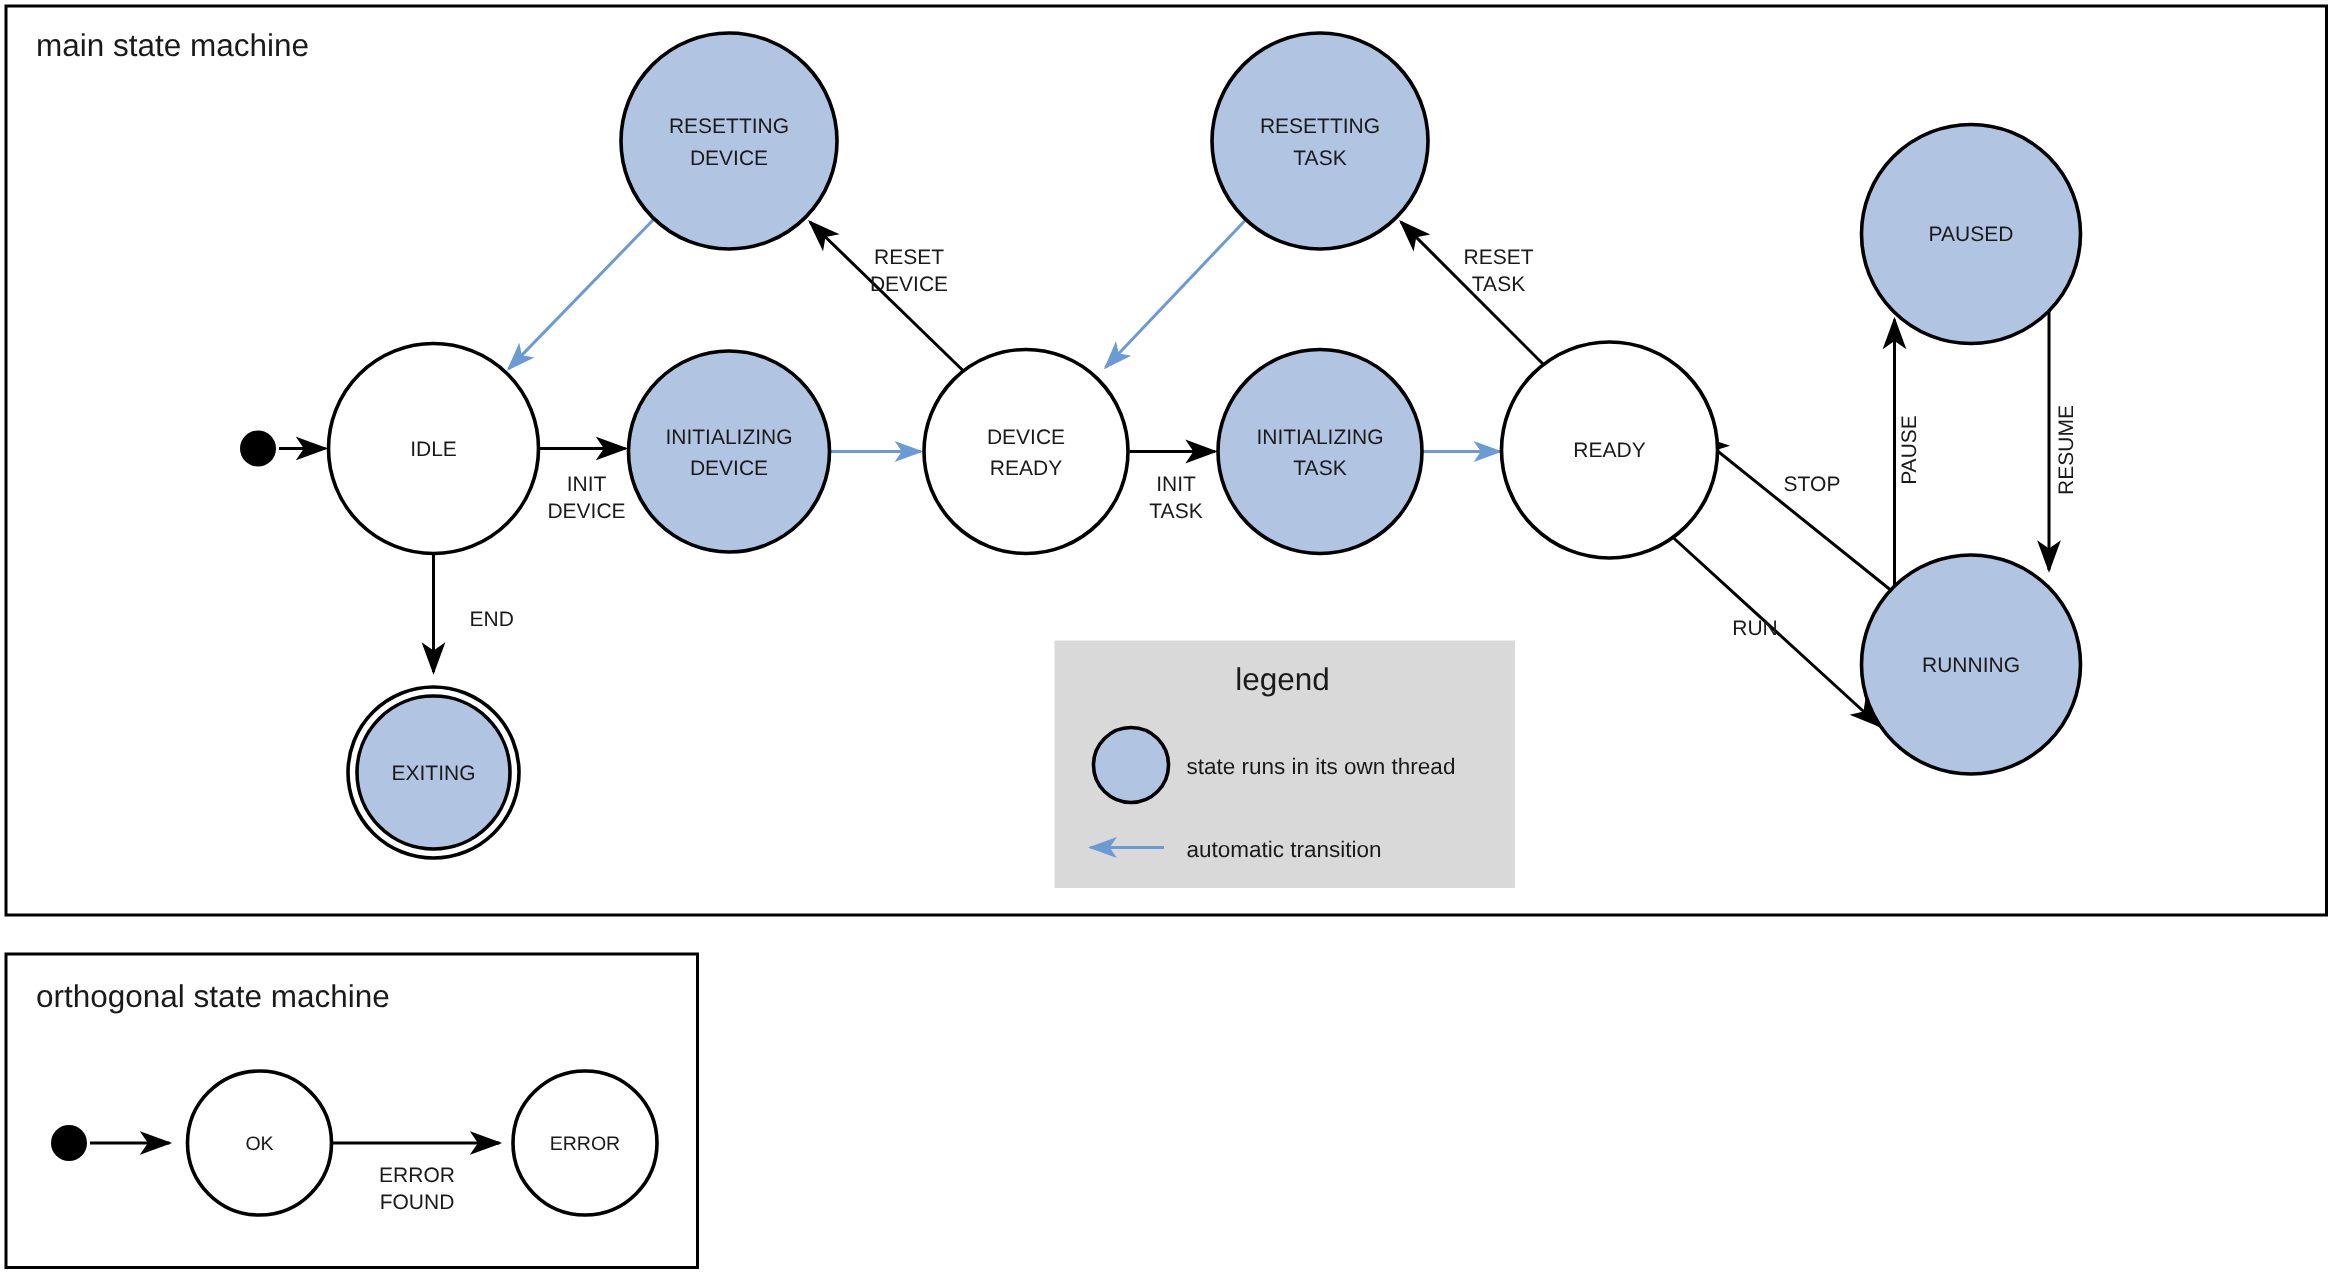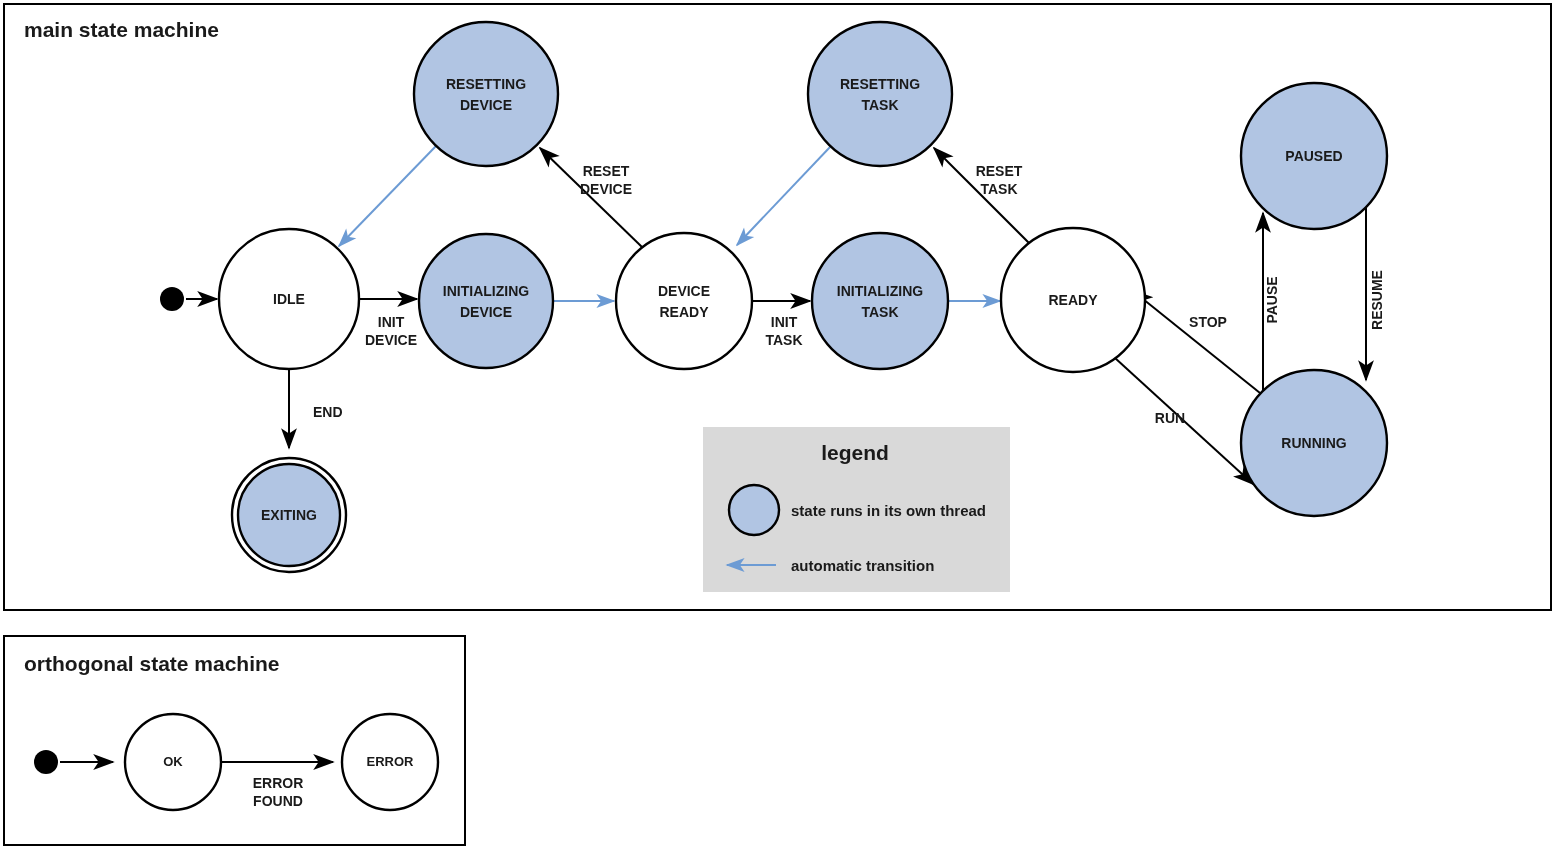--- a/index.html
+++ b/index.html
@@ -10,21 +10,20 @@
   body {
     width: 1555px;
     height: 852px;
     font-family: "Liberation Sans", sans-serif;
     overflow: hidden;
   }
   #canvas {
     position: relative;
     width: 1555px;
     height: 852px;
-    font-weight: bold;
   }
   svg.diagram {
     position: absolute;
     left: 0;
     top: 0;
     width: 1555px;
     height: 852px;
     display: block;
   }
   .container-box {

